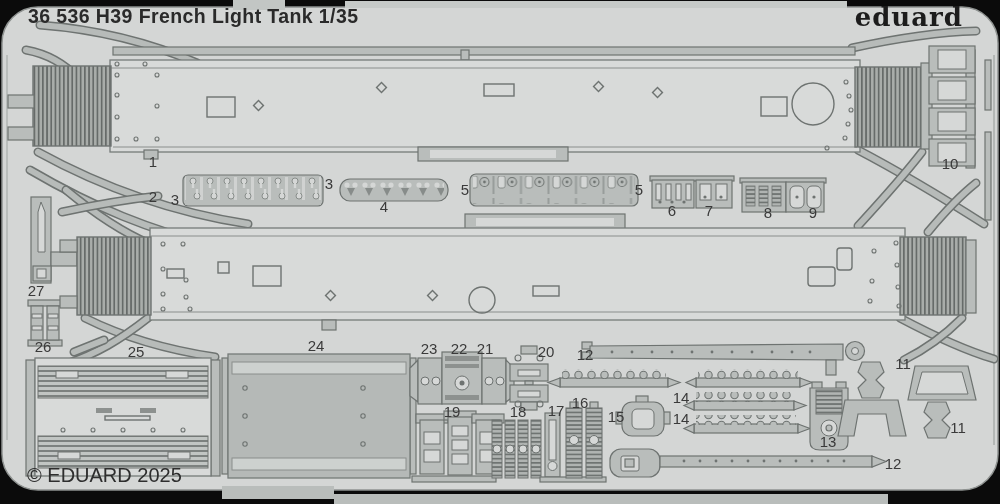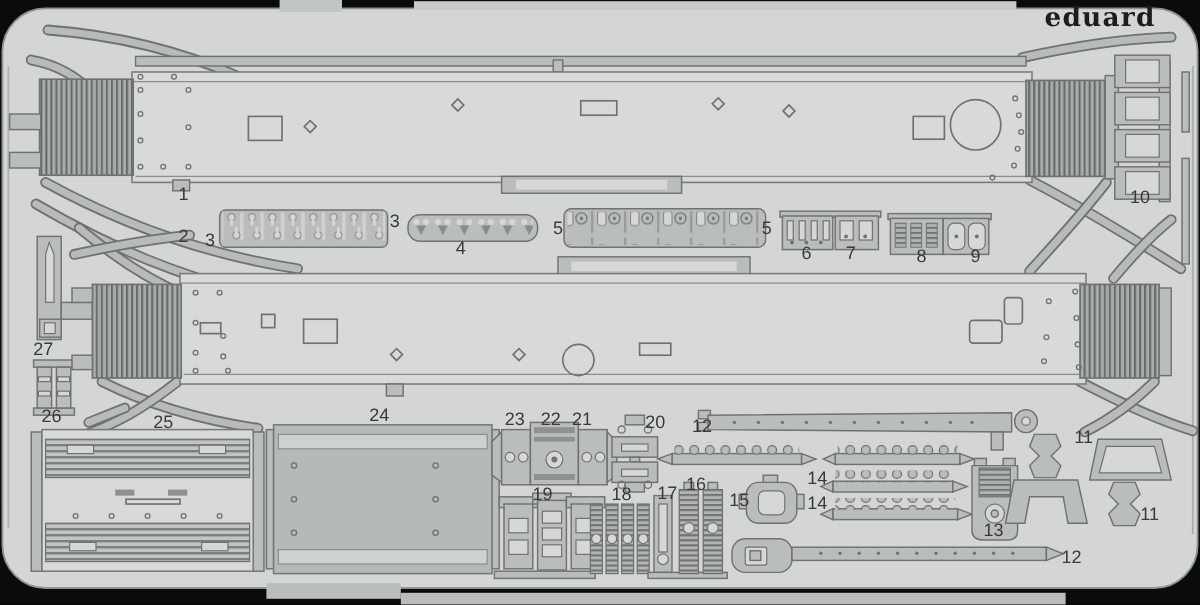--- a/index.html
+++ b/index.html
@@ -1,21 +1,21 @@
 <!DOCTYPE html>
 <html><head>
 <meta charset="utf-8">
 <style>
   html,body{margin:0;padding:0;background:#000;}
   #stage{position:relative;width:1000px;height:504px;background:#0b0b0b;overflow:hidden;
          font-family:"Liberation Sans",sans-serif;}
   #fret-svg{position:absolute;left:0;top:0;}
   .overlay{position:absolute;color:#222;white-space:nowrap;}
   .title{left:28px;top:5px;font-size:19.5px;font-weight:bold;letter-spacing:.4px;color:#2a2a2a;}
-  .brand{right:37px;top:2px;font-size:22px;font-weight:bold;font-family:"DejaVu Serif",serif;
+  .brand{right:37px;top:2px;font-size:26px;font-weight:bold;font-family:"DejaVu Serif",serif;
          letter-spacing:1px;color:#1c1c1c;}
   .copyright{left:27px;top:464px;font-size:20px;color:#2e2e2e;}
   .origin{right:37px;top:464px;font-size:20px;color:#2e2e2e;}
   
   .plate{fill:#d8dad9;stroke:#767b79;stroke-width:1.3;}
   .part{fill:#b9bdbb;stroke:#6e7371;stroke-width:1.2;}
   .lite{fill:#d6d8d7;stroke:#6e7371;stroke-width:1;}
   .out{fill:none;stroke:#6e7371;stroke-width:1.4;}
   .dot{fill:none;stroke:#6e7371;stroke-width:1.1;}
   .ddot{fill:#6e7371;stroke:none;}
@@ -506,15 +506,17 @@
         <text x="616" y="422" class="part-num">15</text>
         <text x="681" y="403" class="part-num">14</text>
         <text x="681" y="424" class="part-num">14</text>
         <text x="828" y="447" class="part-num">13</text>
         <text x="903" y="369" class="part-num">11</text>
         <text x="958" y="433" class="part-num">11</text>
         <text x="893" y="469" class="part-num">12</text>
       </g>
 </svg>
 
+<div class="overlay title">36 536 H39 French Light Tank 1/35</div>
 <div class="overlay brand">eduard</div>
+<div class="overlay copyright">© EDUARD 2025</div>
 
 </div>
 
 </body></html>

